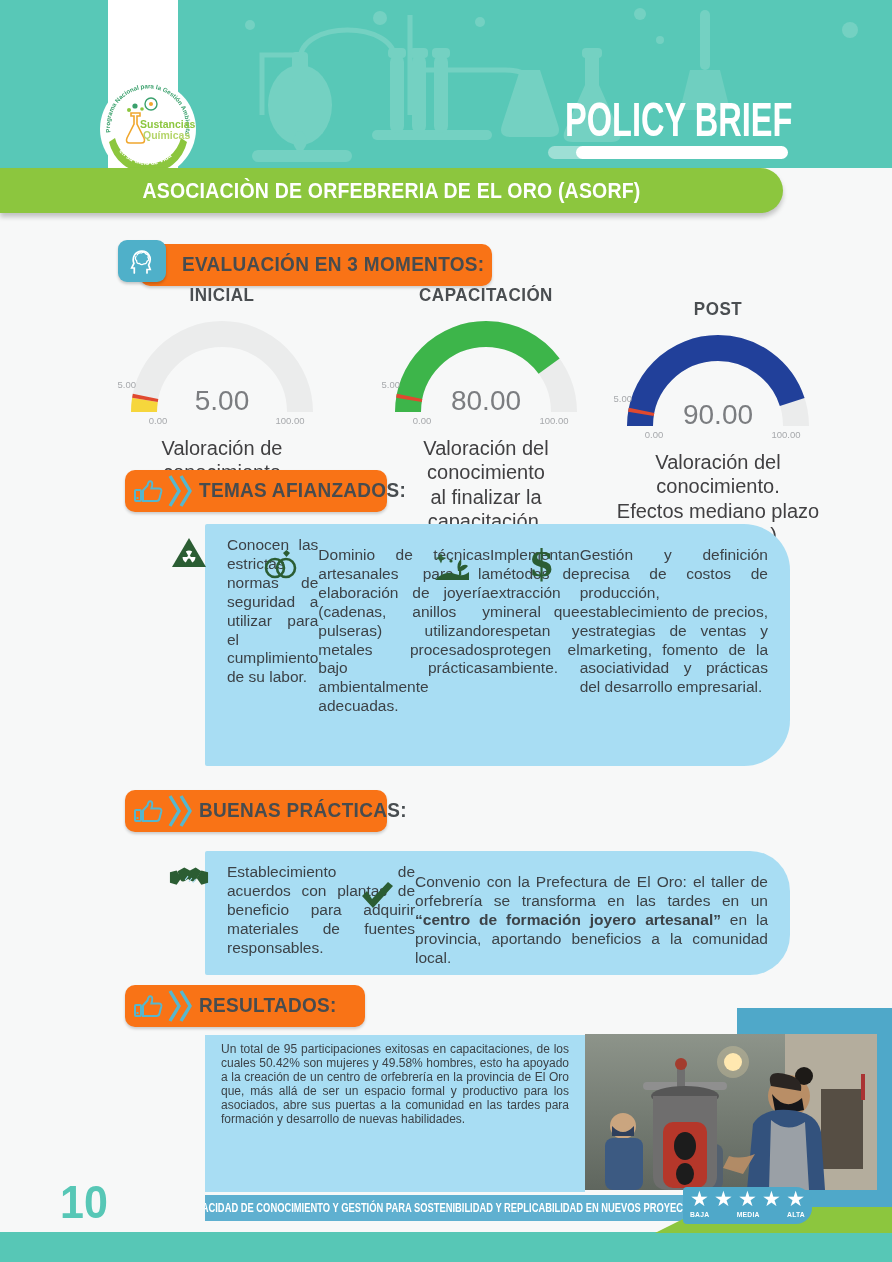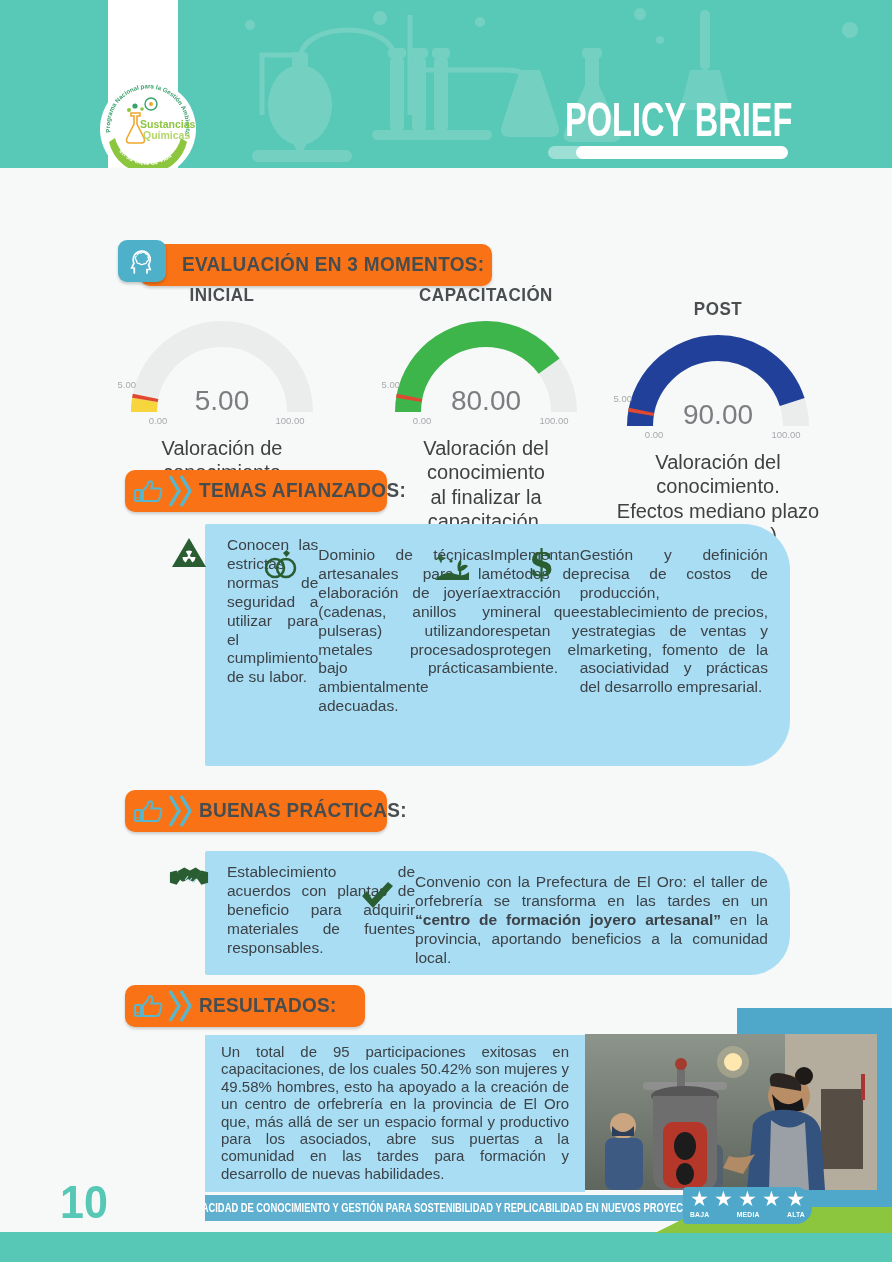--- a/index.html
+++ b/index.html
@@ -31,21 +31,21 @@
   .gauge-caption{font-size:20px;color:#414042;line-height:1.22;margin-top:6px;}
   
   .bluebox{position:absolute;background:#a8ddf3;border-radius:2px 46px 46px 2px;
            padding:12px 22px;display:flex;flex-direction:row;}
   .item{position:relative;font-size:15.5px;line-height:1.22;color:#3c4247;text-align:justify;}
   .item + .item{margin-top:10px;}
   .item-icon{position:absolute;left:-58px;top:1px;width:40px;display:flex;justify-content:center;}
   .dollar{font-size:37px;line-height:.9;color:#2b5d33;font-weight:bold;font-family:"DejaVu Serif",serif;}
   
   .results-box{position:absolute;left:205px;top:1035px;width:380px;height:157px;background:#a8ddf3;
-               padding:8px 16px;font-size:15px;line-height:1.16;color:#3c4247;text-align:justify;}
+               padding:8px 16px;font-size:12px;line-height:1.16;color:#3c4247;text-align:justify;}
   .photo-backdrop{position:absolute;left:737px;top:1008px;width:155px;height:216px;background:#4fa8c9;}
   .photo{position:absolute;left:585px;top:1034px;width:292px;height:156px;z-index:1;}
   
   .page-num{position:absolute;left:60px;top:1178px;font-size:43px;font-weight:bold;color:#57c7b6;transform:scaleY(1.08);}
   .capacity-bar{position:absolute;left:205px;top:1195px;width:478px;height:26px;background:#5fb0d0;
                 display:flex;align-items:center;justify-content:center;overflow:hidden;}
   .capacity-bar span{color:#fff;font-weight:bold;font-size:12px;white-space:nowrap;transform:scale(0.78,1.05);}
   .stars-panel{position:absolute;left:683px;top:1187px;width:129px;height:37px;background:#4fa8c9;
                border-radius:4px 16px 16px 4px;z-index:2;padding:1px 7px 2px 7px;}
   .stars-row{display:flex;justify-content:space-between;align-items:center;height:23px;}
@@ -119,20 +119,23 @@
         </g>
         <text x="41" y="48" font-size="10.5" font-weight="bold" fill="#8cc63e">Sustancias</text>
         <text x="44" y="59" font-size="10.5" font-weight="bold" fill="#b5d56a">Químicas</text>
       </svg>
     </div>
     <div class="brand">POLICY BRIEF</div>
     <div class="brand-bar-ghost"></div>
     <div class="brand-bar"></div>
   </div>
 
+  <div class="banner">
+    <span>ASOCIACIÒN DE ORFEBRERIA DE EL ORO (ASORF)</span>
+  </div>
 
   <div class="brain-box">
     <svg width="32" height="32" viewBox="0 0 32 32" fill="none" stroke="#ffffff" stroke-width="1.7" stroke-linecap="round">
       <path d="M21 28 v-3.5 h3.2 l-1.6 -4.5 c4.5 -8.5 -1.5 -14.5 -7.5 -13.8 c-6 .7 -9.5 6.3 -7.2 12.2 l-2.2 4.6 h2.6 v5"></path>
       <path d="M11 10 q1.5 -3 4.5 -2 q3 -2 4.5 1 q3 .5 2 3.5 q2 2.5 -1 3.8 q-.2 2.7 -3 2.5 q-2.5 1.7 -4.5 -.3 q-3 .3 -2.8 -2.7 q-2.2 -1.8 -.7 -4.3" stroke-width="1.3"></path>
     </svg>
   </div>
   <div class="sec-rect" style="left:140px;top:244px;width:352px;padding-left:42px;">
     <span class="sec-title">EVALUACIÓN EN 3 MOMENTOS:</span>
   </div>

